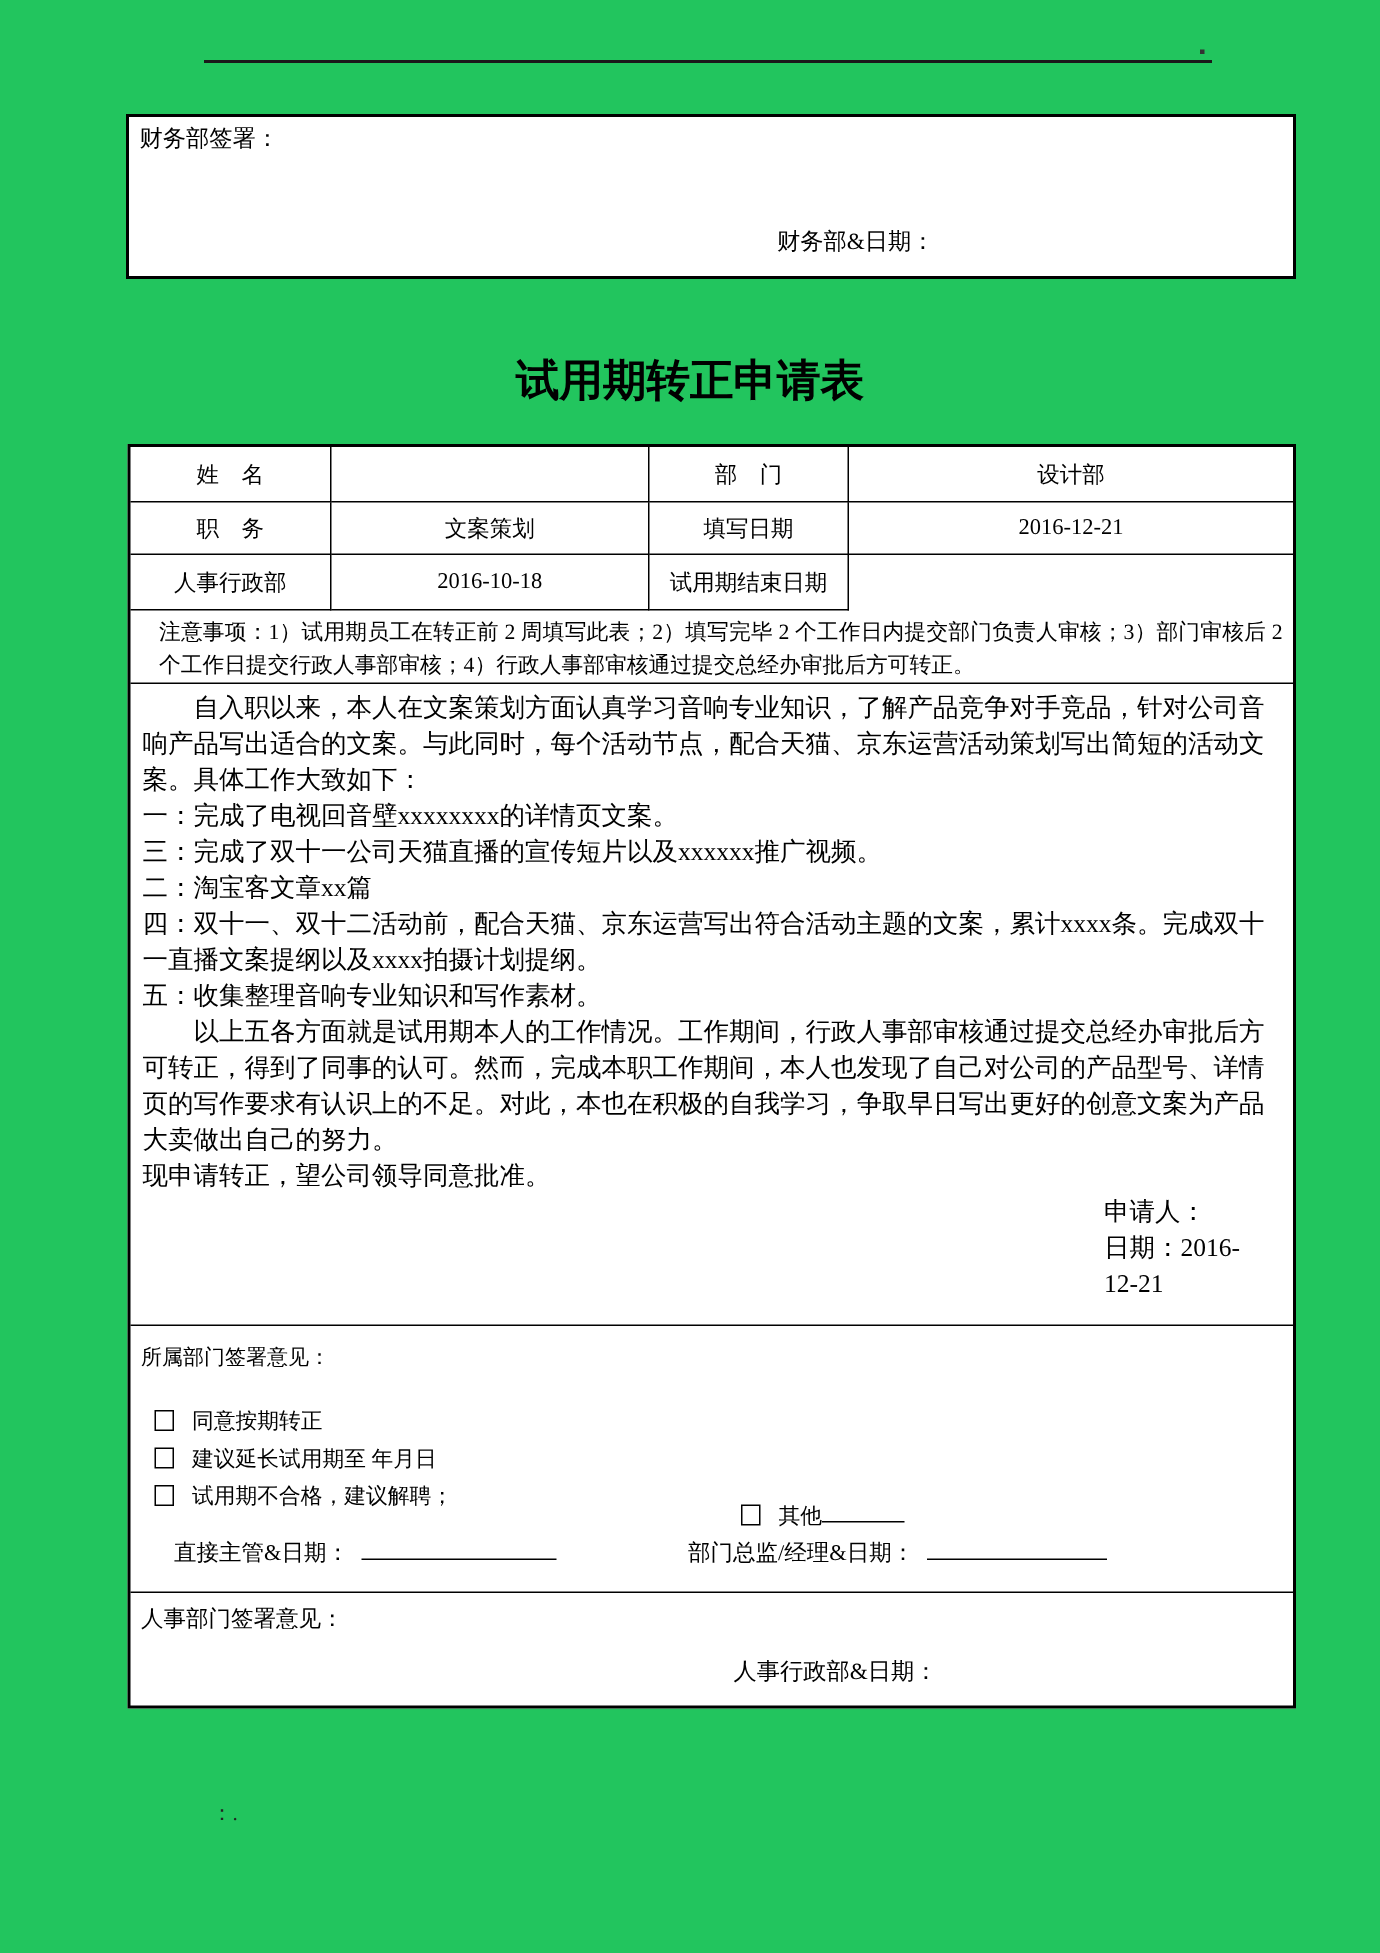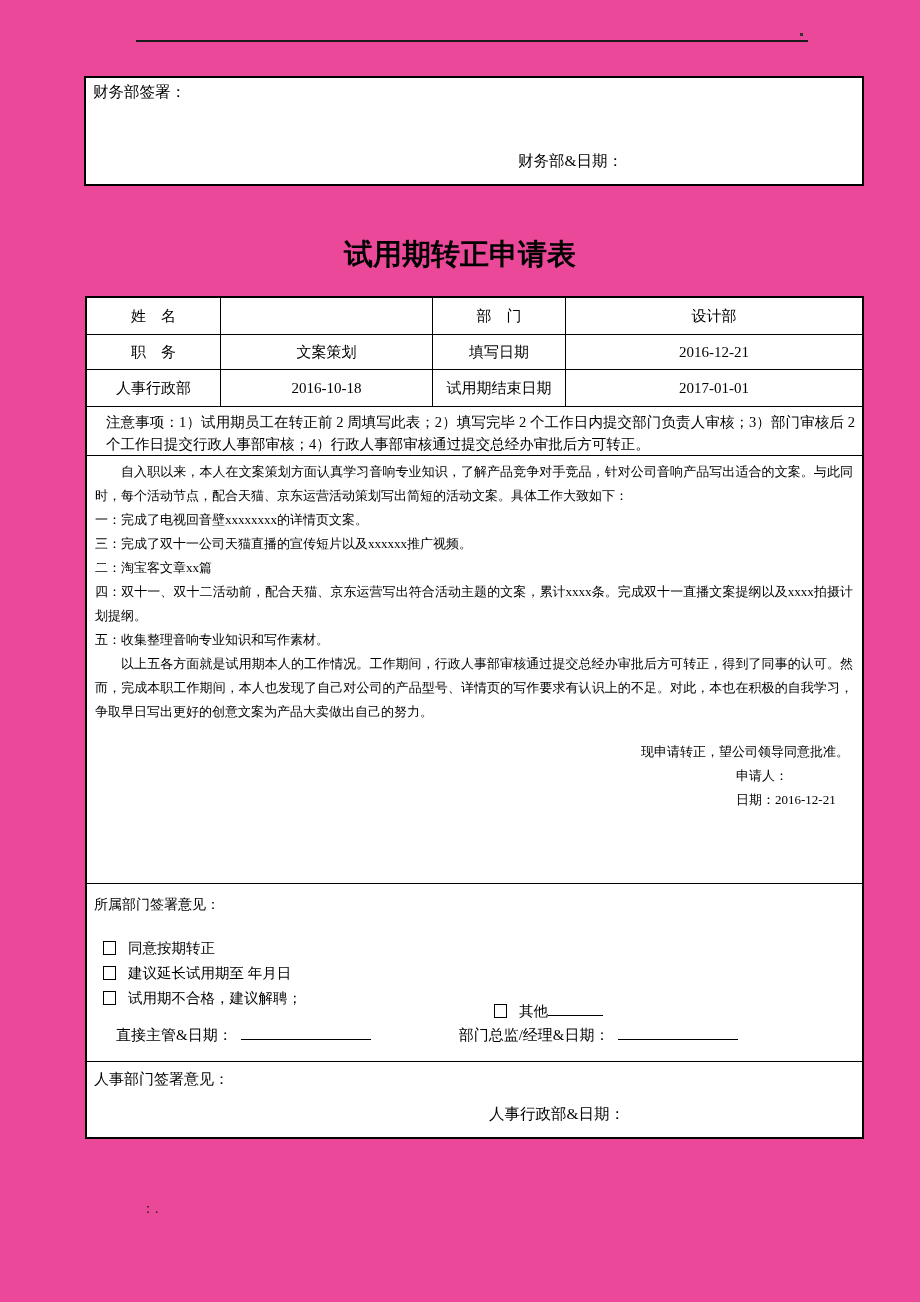--- a/index.html
+++ b/index.html
@@ -2,21 +2,21 @@
 <html><head>
 <meta charset="utf-8">
 <style>
   * { box-sizing: border-box; margin: 0; padding: 0; }
   html, body { background: #ffffff; }
   body { font-family: "Liberation Serif", "DejaVu Serif", serif; color: #000; }
   .page {
     position: relative;
     width: 920px;
     height: 1302px;
-    background: #ec4899;
+    background: #22c55e;
     overflow: hidden;
     font-size: 14.5px;
   }
   
   .top-rule {
     position: absolute; left: 136px; top: 40px;
     width: 672px; height: 2px; background: #1a1a1a;
   }
   .top-dot {
     position: absolute; left: 800px; top: 33px;
@@ -72,27 +72,27 @@
     border-bottom: 1px solid #000;
     padding: 4px 7px 0 19px;
     font-size: 14.5px;
     line-height: 22px;
     text-align: justify;
   }
   .body-row {
     position: relative;
     height: 428px;
     border-bottom: 1px solid #000;
-    padding: 4px 9px 0 8px;
-    font-size: 13px;
+    padding: 4px 19px 0 8px;
+    font-size: 17px;
     line-height: 24px;
   }
   .body-row p { text-align: justify; }
   .body-row .indent { text-indent: 2em; }
-  .body-row .request { text-align: right; padding-right: 4px; margin-top: 16px; }
+  .body-row .request { padding-right: 4px; }
   .applicant-block { margin-left: 641px; }
   
   .dept-row {
     position: relative;
     height: 178px;
     border-bottom: 1px solid #000;
     padding: 12px 8px 0 7px;
     font-size: 15px;
   }
   .dept-row .section-title { font-size: 14px; }
@@ -156,21 +156,20 @@
       <div class="cell last">设计部</div>
 
       <div class="cell">职　务</div>
       <div class="cell">文案策划</div>
       <div class="cell">填写日期</div>
       <div class="cell last">2016-12-21</div>
 
       <div class="cell">人事行政部</div>
       <div class="cell">2016-10-18</div>
       <div class="cell">试用期结束日期</div>
-      <div class="cell last">2017-01-01</div>
     </div>
 
     <div class="notes-row">
       <span>注意事项：1）试用期员工在转正前 2 周填写此表；2）填写完毕 2 个工作日内提交部门负责人审核；3）部门审核后 2 个工作日提交行政人事部审核；4）行政人事部审核通过提交总经办审批后方可转正。</span>
     </div>
 
     <div class="body-row">
       <p class="indent">自入职以来，本人在文案策划方面认真学习音响专业知识，了解产品竞争对手竞品，针对公司音响产品写出适合的文案。与此同时，每个活动节点，配合天猫、京东运营活动策划写出简短的活动文案。具体工作大致如下：</p>
       <p>一：完成了电视回音壁xxxxxxxx的详情页文案。</p>
       <p>三：完成了双十一公司天猫直播的宣传短片以及xxxxxx推广视频。</p>

